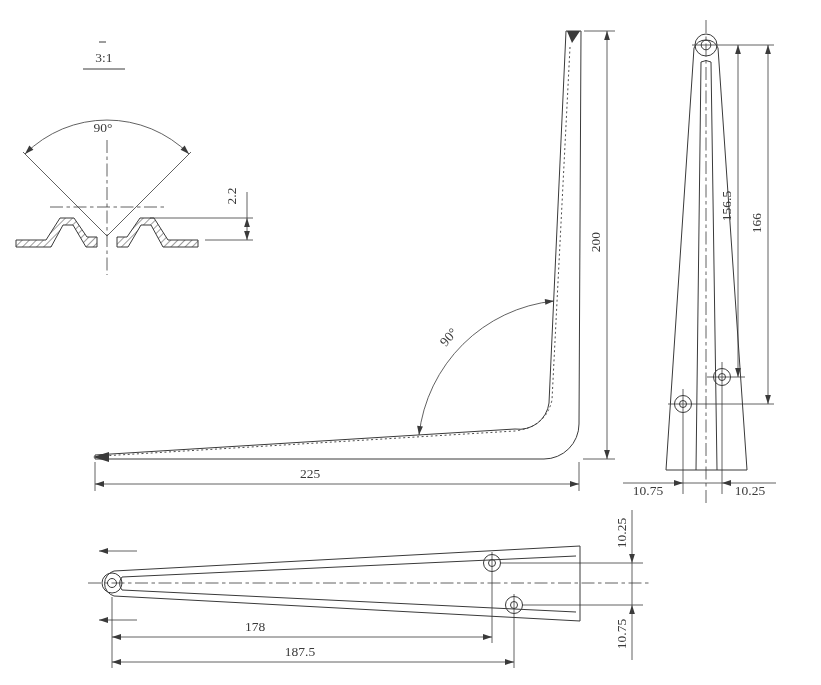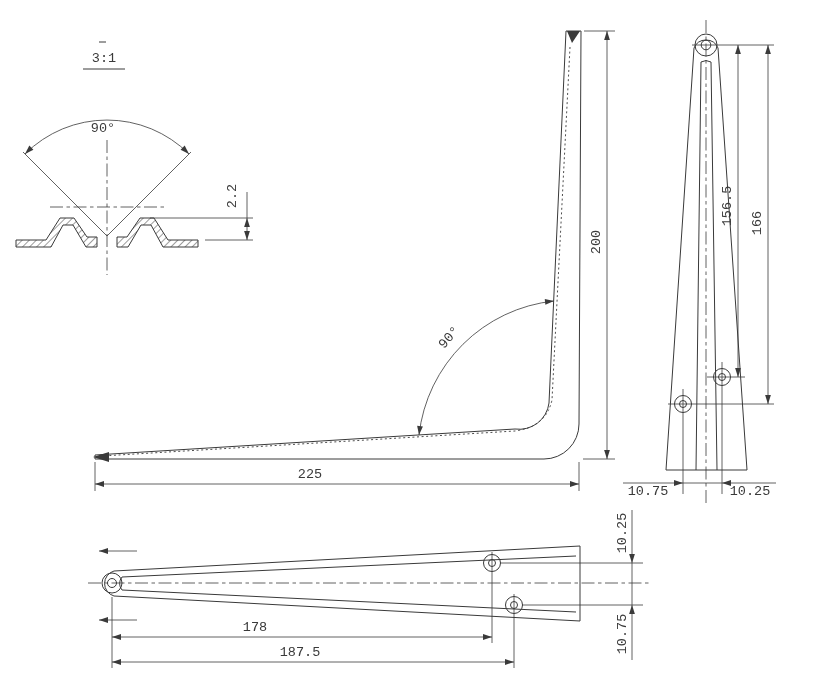--- a/index.html
+++ b/index.html
@@ -1,18 +1,18 @@
 <!DOCTYPE html>
 <html style="--line: #3a3a3a; --bg: #ffffff;"><head>
 <meta charset="utf-8">
 <style>
   :root { --line:#3a3a3a; --bg:#ffffff; }
   html,body{margin:0;padding:0;background:var(--bg);}
   .canvas{position:relative;width:821px;height:685px;background:var(--bg);
-          font-family:Liberation Mono, monospace;overflow:hidden;}
+          font-family:Liberation Serif, serif;overflow:hidden;}
   svg{position:absolute;left:0;top:0;}
   .ln{stroke:var(--line);stroke-width:1;fill:none;}
   .thin{stroke:var(--line);stroke-width:0.8;fill:none;}
   .cl{stroke:var(--line);stroke-width:0.8;fill:none;stroke-dasharray:13 3.5 3.5 3.5;}
   .dot{stroke:var(--line);stroke-width:0.9;fill:none;stroke-dasharray:2 2.6;}
   .fill{fill:var(--line);stroke:none;}
   .section{fill:url(#hatch);stroke:var(--line);stroke-width:1;}
   text{fill:var(--line);font-size:13.5px;text-anchor:middle;}
 </style>
 </head>

